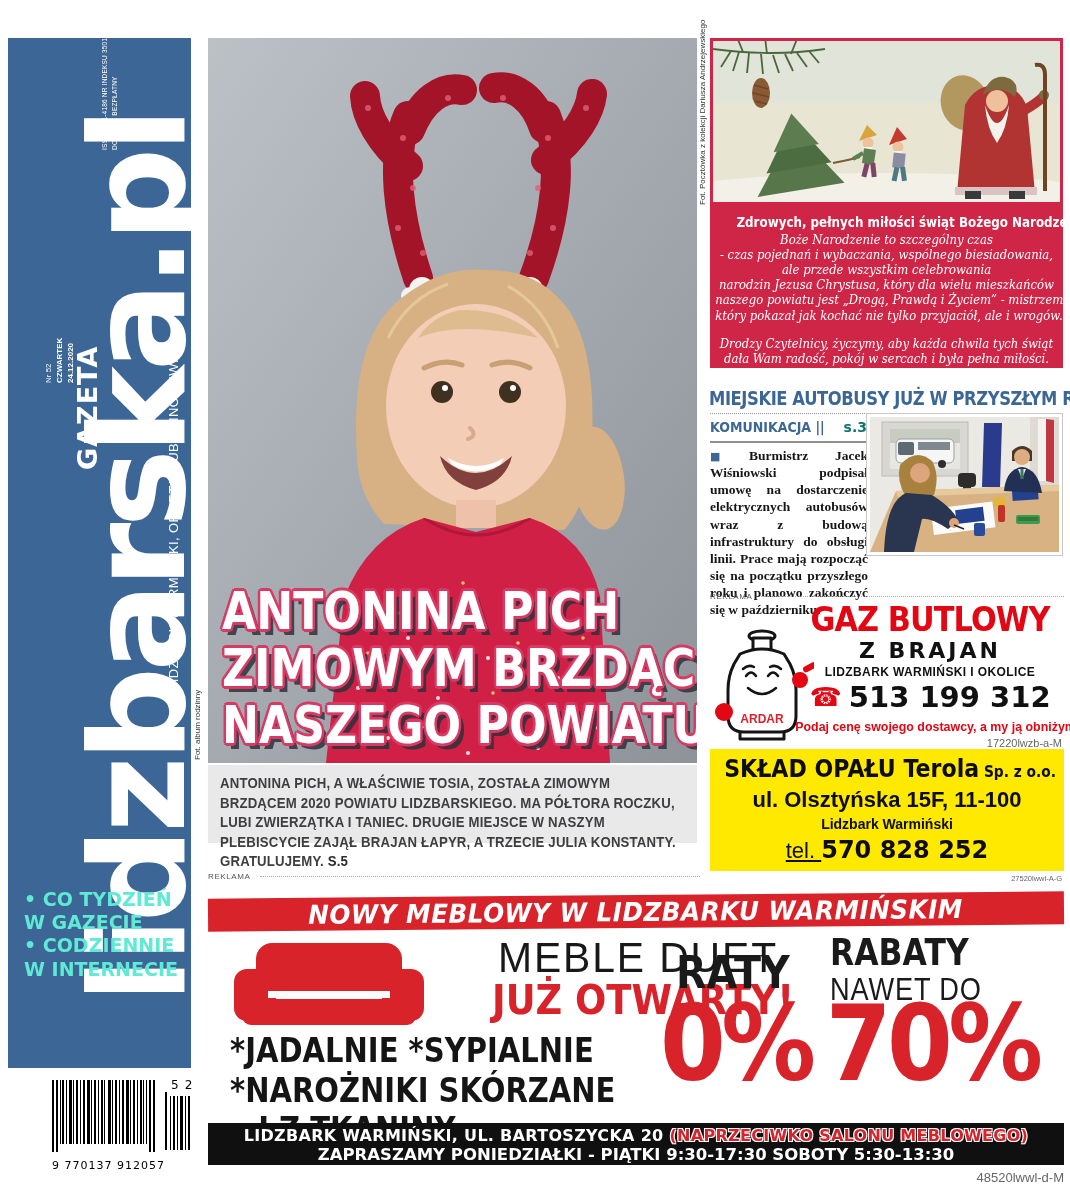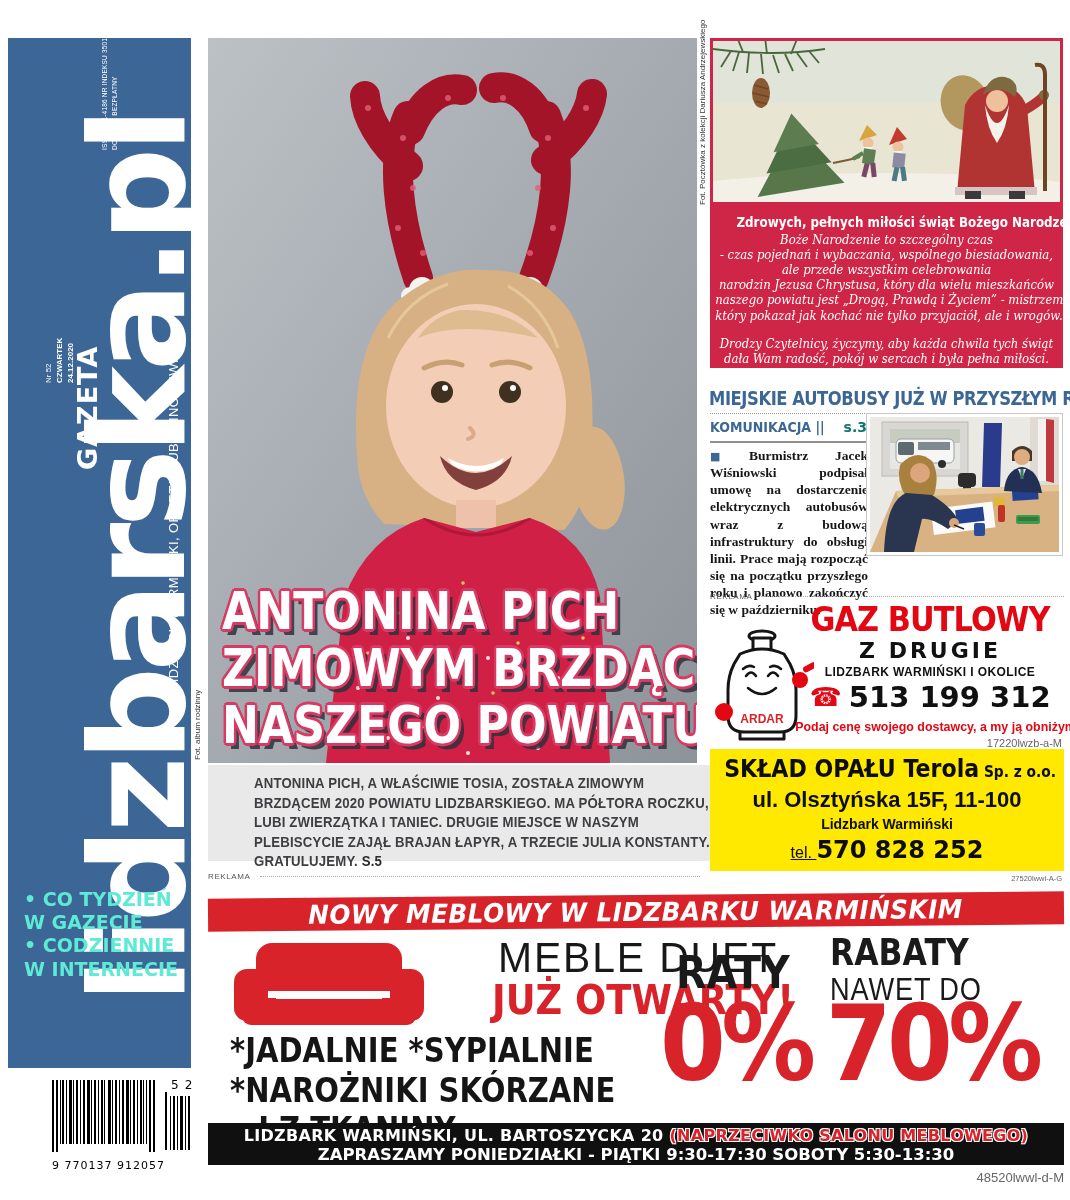--- a/index.html
+++ b/index.html
@@ -30,21 +30,21 @@
   .bc-addon-num{font-family:"DejaVu Sans",sans-serif;font-size:12px;letter-spacing:6px;padding-left:6px;color:#000;}
 
   
   .photo{left:208px;top:38px;width:489px;height:858px;overflow:hidden;}
   .headline{position:absolute;left:14px;top:545px;}
   .headline div{font-family:"DejaVu Sans",sans-serif;font-weight:bold;font-size:52px;line-height:57px;
     color:#fff;letter-spacing:0;transform:scaleX(.85);transform-origin:0 0;white-space:nowrap;
     text-shadow:-2px -2px 0 #d93a63,2px -2px 0 #d93a63,-2px 2px 0 #d93a63,2px 2px 0 #d93a63,
       -3px 0 0 #d93a63,3px 0 0 #d93a63,0 3px 0 #d93a63,0 -3px 0 #d93a63,6px 6px 0 rgba(48,48,60,.85);}
   .photo-credit1{left:193px;top:760px;font-size:8px;color:#333;}
-  .lead-box{left:208px;top:765px;width:489px;height:96px;background:#e9e9e9;padding-left:34px;}
+  .lead-box{left:208px;top:765px;width:489px;height:78px;background:#e9e9e9;}
   .lead-text{margin:8px 12px;width:530px;transform:scaleX(.88);transform-origin:0 0;
     font-weight:bold;font-size:15px;line-height:19.5px;color:#3e3e42;letter-spacing:.2px;}
   .lead-text b{color:#2b2b2e;}
 
   
   .reklama{display:flex;align-items:center;gap:10px;font-size:8px;color:#555;letter-spacing:.6px;}
   .reklama .line{flex:1;border-top:1px dotted #aaa;height:0;}
   .reklama1{left:208px;top:872px;width:492px;}
   .reklama2{left:710px;top:592px;width:354px;}
 
@@ -88,21 +88,21 @@
 
   
   .coal{left:710px;top:749px;width:354px;height:122px;background:#ffe900;text-align:center;color:#0d0d0d;
         box-sizing:border-box;padding-top:6px;}
   .coal-l1{font-family:"DejaVu Sans",sans-serif;font-weight:bold;font-size:24px;transform:scaleX(.92);
            transform-origin:50% 0;white-space:nowrap;}
   .coal-l1 .small{font-size:15px;}
   .coal-l2{font-weight:bold;font-size:22px;margin-top:4px;}
   .coal-l3{font-weight:bold;font-size:14px;margin-top:3px;}
   .coal-l4{margin-top:4px;}
-  .coal-l4 .tel{font-size:16px;text-decoration:underline;}
+  .coal-l4 .tel{font-size:22px;text-decoration:underline;}
   .coal-l4 .num{font-family:"DejaVu Sans",sans-serif;font-weight:bold;font-size:24px;}
   .coal-code{left:930px;top:874px;width:132px;text-align:right;font-size:7.5px;color:#666;}
 
   
   .furn{left:208px;top:893px;width:856px;height:272px;}
   .furn-banner{position:absolute;left:0;top:2px;width:856px;height:33px;background:#d8232a;
     transform:rotate(-.5deg);display:flex;align-items:center;justify-content:center;}
   .furn-banner-text{color:#fff;font-family:"DejaVu Sans",sans-serif;font-weight:bold;font-style:italic;
     font-size:26px;letter-spacing:.5px;transform:scaleX(.95);white-space:nowrap;}
   .furn-couch{position:absolute;left:26px;top:50px;}
@@ -482,21 +482,21 @@
           <path d="M60,47 Q66,44 71,49"></path>
       </g>
       <g fill="#e30613">
         <circle cx="14" cy="92" r="9"></circle>
         <circle cx="90" cy="60" r="8"></circle>
         <rect x="92" y="48" width="15" height="6" rx="3" transform="rotate(-28 92 48)"></rect>
       </g>
       <text x="52" y="103" text-anchor="middle" font-size="12" font-weight="bold" fill="#d8232a" font-family="Liberation Sans, sans-serif">ARDAR</text>
     </svg>
     <div class="t gas-title">GAZ BUTLOWY</div>
-    <div class="t gas-sub">Z DRUGIE</div>
+    <div class="t gas-sub">Z BRAJAN</div>
     <div class="t gas-area">LIDZBARK WARMIŃSKI I OKOLICE</div>
     <div class="t gas-phone">
       <span class="gas-phone-icon">☎</span>
       <span class="gas-phone-num">513 199 312</span>
     </div>
     <div class="t gas-slogan">Podaj cenę swojego dostawcy, a my ją obniżymy!</div>
     <div class="t gas-code">17220lwzb-a-M</div>
   </div>
 
   <div class="abs coal">

